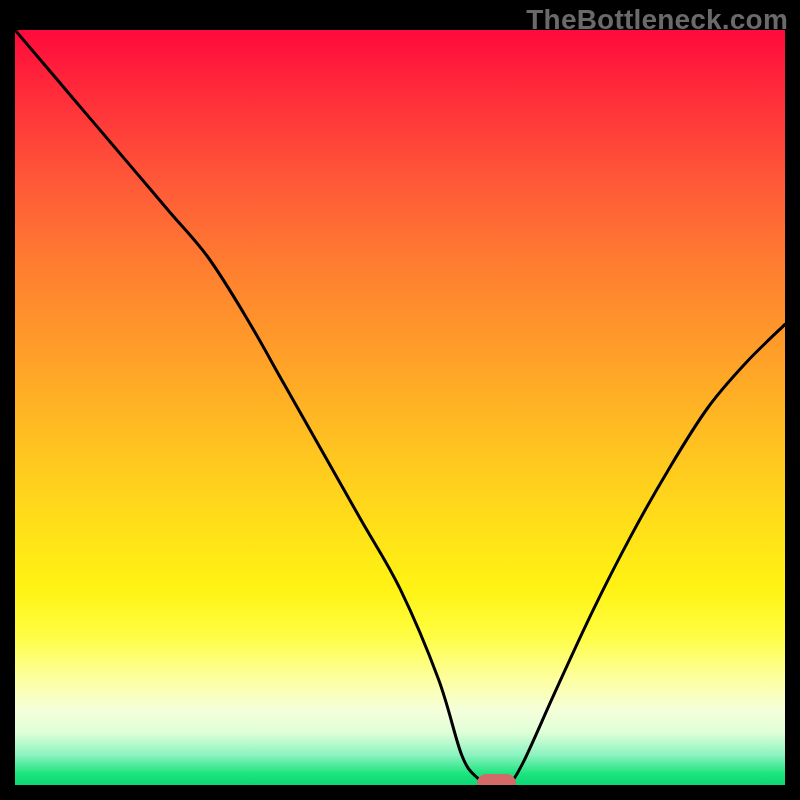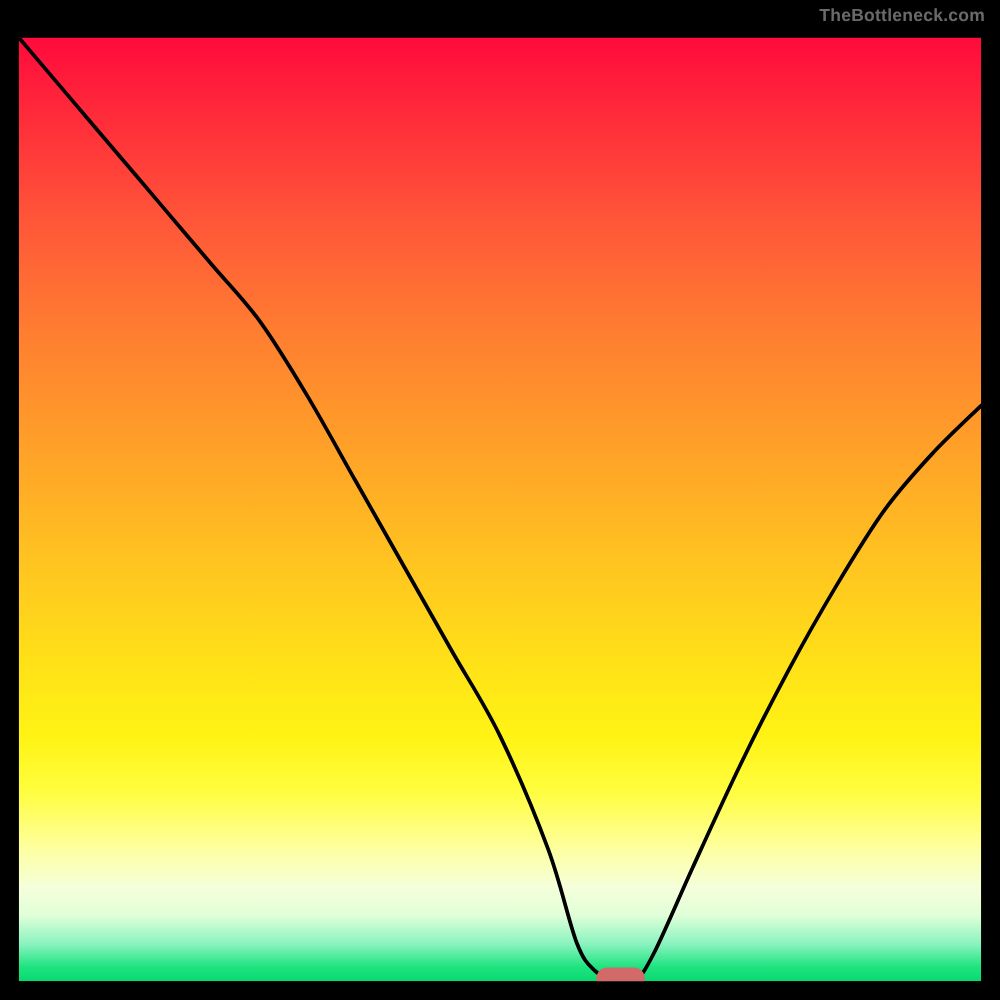--- a/index.html
+++ b/index.html
@@ -61,21 +61,21 @@
   .marker {
     position: absolute;
     background: #d26a6a;
     border-radius: 10px;
   }
   .watermark {
     position: absolute;
     top: 4px;
     right: 12px;
     font-family: Arial, Helvetica, sans-serif;
-    font-size: 14px;
+    font-size: 28px;
     font-weight: 600;
     color: #6a6a6a;
     letter-spacing: 0.2px;
   }
 </style>
 </head>
 <body>
 
 <div class="frame">
 

